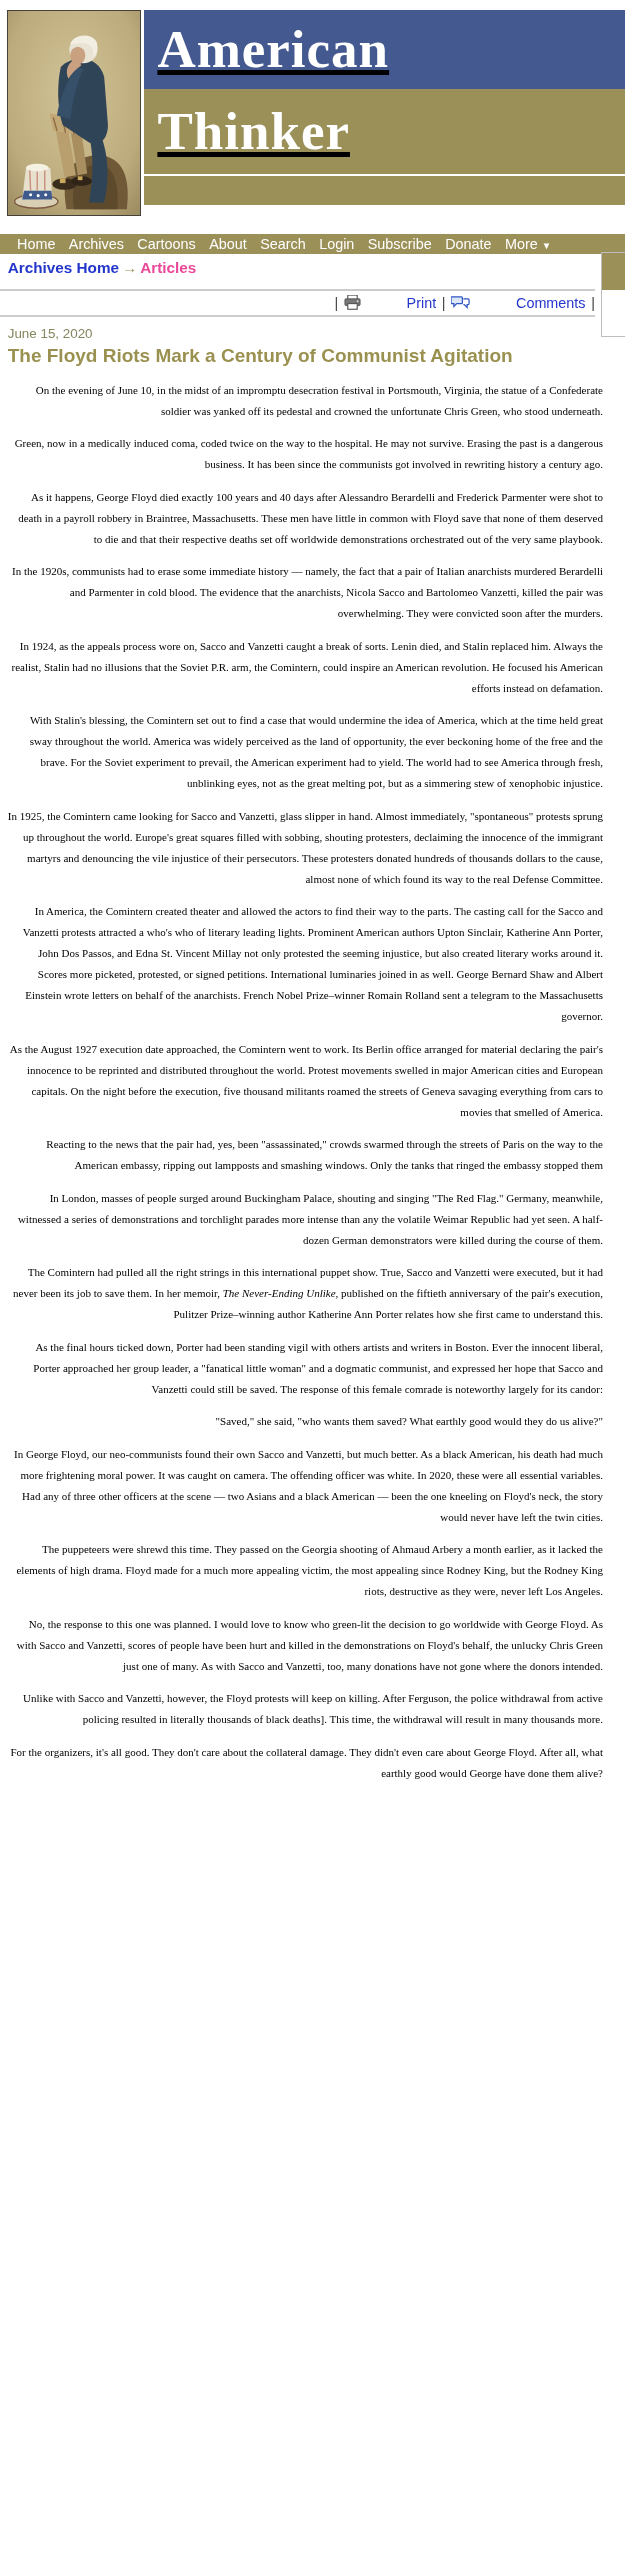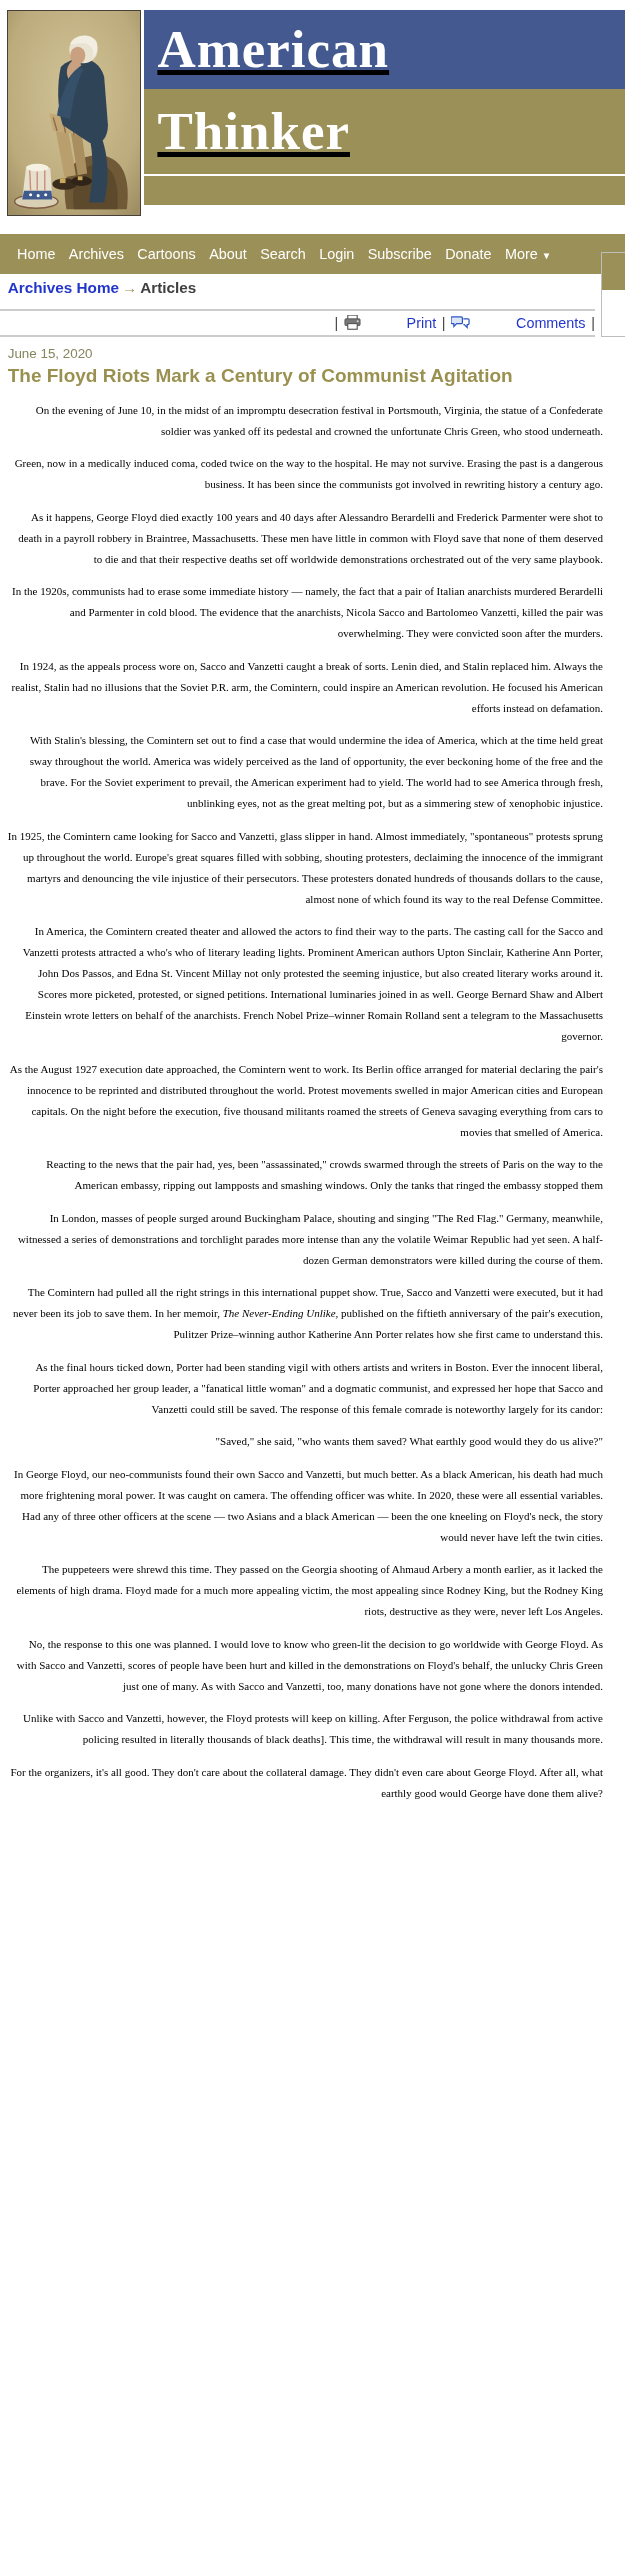--- a/index.html
+++ b/index.html
@@ -11,29 +11,29 @@
   .painting{position:absolute;left:6.7px;top:0;width:134px;height:206px;border:1.9px solid #45403a;box-sizing:border-box;background:#c6b687;}
   .painting svg{display:block;width:100%;height:100%;}
   .bands{margin-left:144px;text-decoration:underline;}
   .band-blue{height:79px;background:#43598f;display:flex;align-items:center;padding-left:13.4px;}
   .band-olive{height:116px;background:#9b9057;position:relative;padding-left:13.4px;}
   .band-olive .wordmark-row{height:85px;display:flex;align-items:center;}
   .rule-white{position:absolute;top:85px;left:0;right:0;height:2.9px;background:#fff;}
   .wordmark{color:#fff;font-family:"Liberation Serif",serif;font-weight:bold;font-size:53px;letter-spacing:1px;}
 
   
-  .nav{margin-top:9.6px;height:40px;background:#9b9057;display:flex;align-items:center;gap:13.4px;padding-left:17px;font-size:14.4px;}
+  .nav{margin-top:9.6px;height:20px;background:#9b9057;display:flex;align-items:center;gap:13.4px;padding-left:17px;font-size:14.4px;}
   .nav a{color:#fff;text-decoration:none;white-space:nowrap;}
   .nav .caret{font-size:9.6px;}
 
   
   .breadcrumb{padding:4.8px 7.7px 6.7px;font-size:15.3px;font-weight:bold;}
   .breadcrumb a{color:#2336cb;text-decoration:none;}
   .breadcrumb .arrow{color:#9b9057;font-weight:normal;padding:0 2.9px;}
-  .breadcrumb .current{color:#404040;}
+  .breadcrumb .current{color:#ec4899;}
 
   .divider{width:595px;height:1.9px;background:#ccc;}
   .divider.first{margin-top:5.7px;}
 
   
   .actions{width:595px;text-align:right;font-size:14.4px;padding:3.8px 0 3.8px;display:flex;justify-content:flex-end;align-items:center;gap:5.7px;}
   .actions a{color:#2336cb;text-decoration:none;margin-left:40px;}
   .actions .sep{color:#444;}
   .actions svg{display:block;}
 

